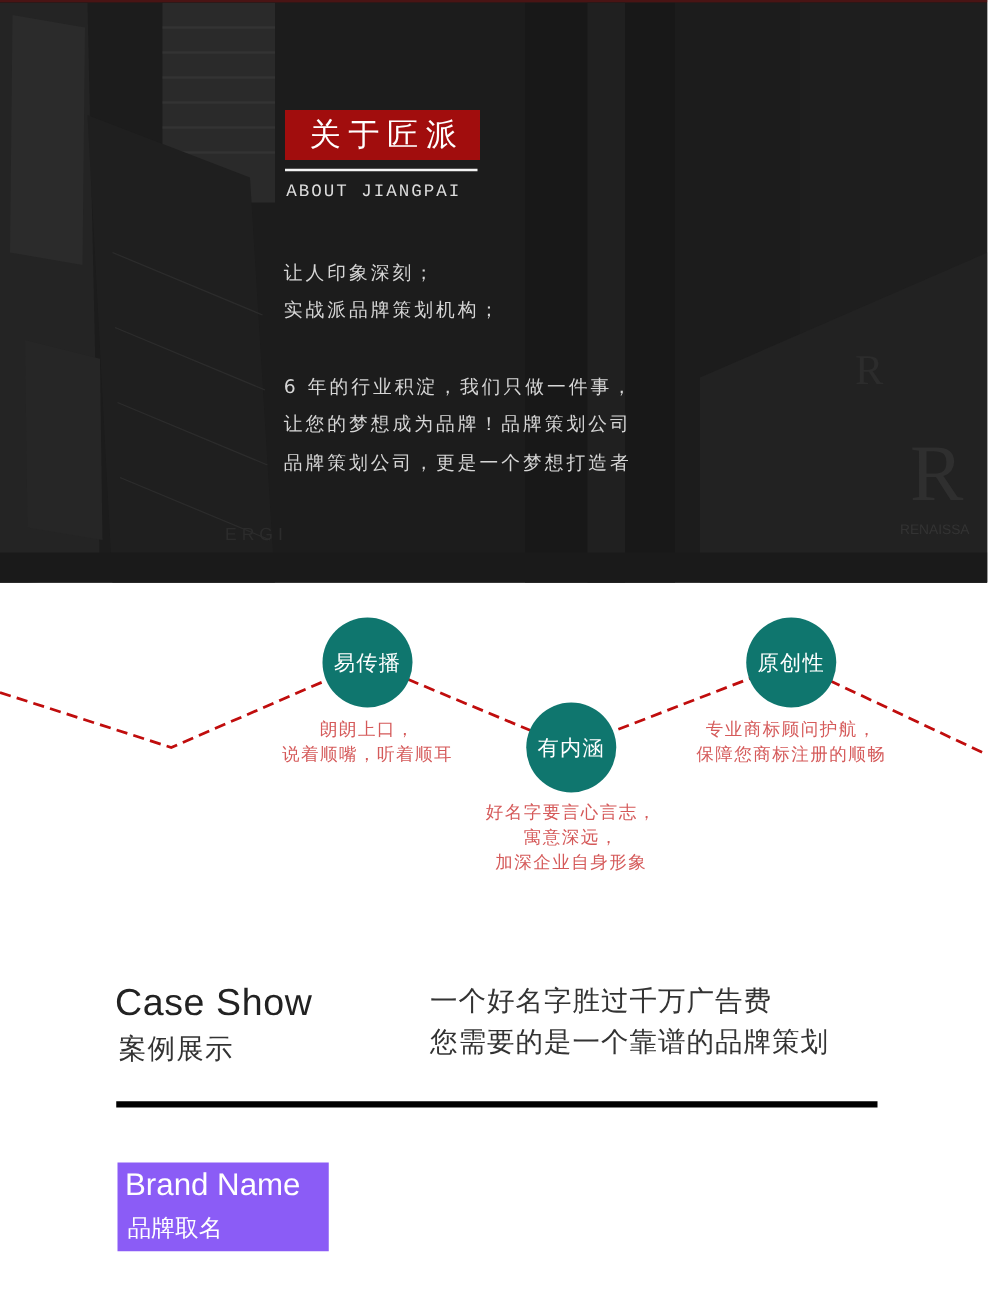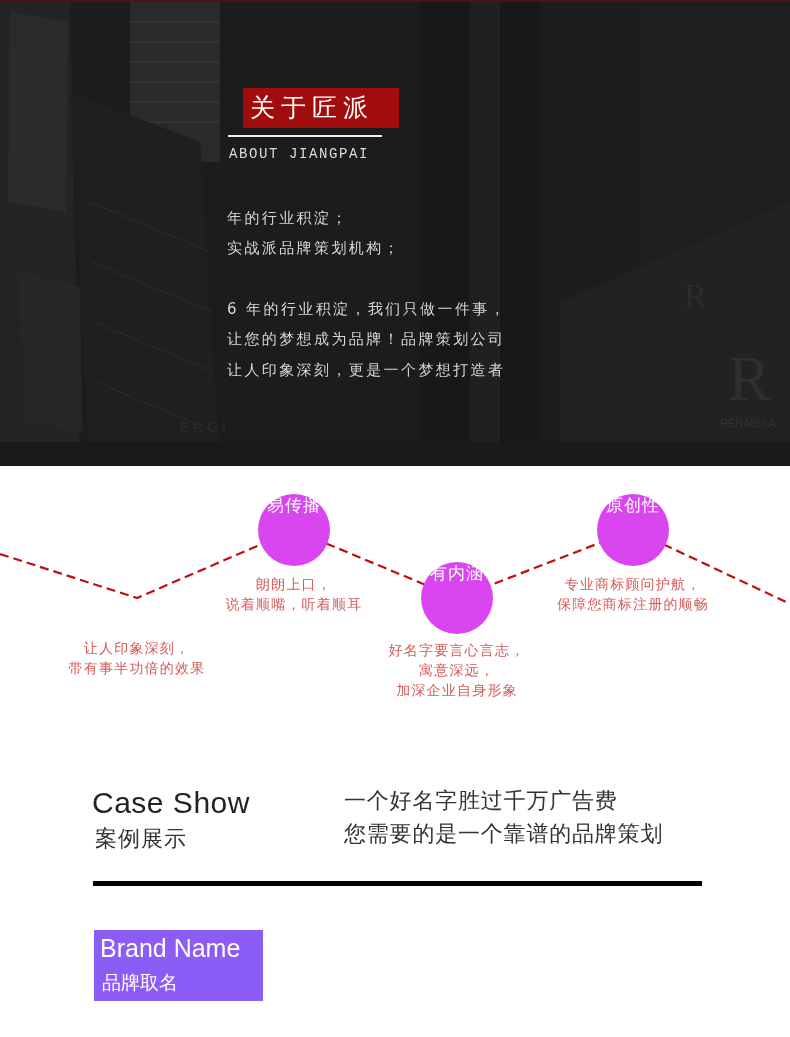--- a/index.html
+++ b/index.html
@@ -9,41 +9,41 @@
   
   .hero {
     position: absolute; left: 0; top: 0; width: 790px; height: 466px;
     background: #1b1b1b;
     overflow: hidden;
     border-top: 2px solid #4a1414;
   }
   .hero-bg { position: absolute; inset: 0; }
   .hero-content { position: absolute; left: 225px; top: 86px; }
   .title-box {
-    position: absolute; left: 18px; top: 0; width: 156px; height: 40px;
+    position: absolute; left: 3px; top: 0; width: 156px; height: 40px;
     background: #a10d0d;
     color: #ffffff;
     font-size: 25px; letter-spacing: 6px; font-weight: 300;
-    line-height: 40px; padding-left: 7px; white-space: nowrap;
+    line-height: 40px; padding-left: 7px; white-space: nowrap; text-align: center;
   }
   .title-rule { position: absolute; left: 3px; top: 47px; width: 154px; height: 2px; background: #f2f2f2; }
   .title-sub {
     position: absolute; left: 4px; top: 58px; color: #dcdcdc;
     font-size: 14px; letter-spacing: 1.6px; white-space: nowrap; font-family: Liberation Mono, monospace; font-weight: 300;
   }
   .hero-lines { position: absolute; left: 2px; top: 121px; color: #d6d6d6; font-size: 15px; letter-spacing: 2.4px; }
   .hero-lines .ln { position: absolute; left: 0; white-space: nowrap; }
 
   
   .features { position: absolute; left: 0; top: 466px; width: 790px; height: 300px; }
   .feat-svg { position: absolute; left: 0; top: 0; }
   .circle {
     position: absolute; width: 72px; height: 72px; border-radius: 50%;
-    background: #d946ef; color: #ffffff;
-    display: flex; justify-content: center;
+    background: #0f766e; color: #ffffff;
+    display: flex; align-items: center; justify-content: center;
     font-size: 17px; letter-spacing: 1px;
   }
   .desc {
     position: absolute; color: #d55a5a; font-size: 14px; text-align: center;
     line-height: 20px; letter-spacing: 1.2px; white-space: nowrap;
   }
   .desc .ln { display: block; }
 
   
   .case-en { position: absolute; left: 92px; top: 786px; font-size: 30px; color: #222; font-family: "Liberation Sans", sans-serif; font-weight: 300; letter-spacing: 0.5px; }
@@ -101,48 +101,44 @@
     <text x="684" y="305" font-family="Liberation Serif, serif" font-size="34" fill="#2c2c2c">R</text>
     <text x="180" y="430" font-family="Liberation Sans, sans-serif" font-size="14" fill="#2c2c2c" letter-spacing="4">ERGI</text>
   </svg>
 
   <div class="hero-content">
     <div class="title-box">关于匠派</div>
     <div class="title-rule"></div>
     <div class="title-sub">ABOUT JIANGPAI</div>
 
     <div class="hero-lines">
-      <div class="ln" style="top:0px">年的行业积淀；</div>
+      <div class="ln" style="top:0px">让人印象深刻；</div>
       <div class="ln" style="top:30px">实战派品牌策划机构；</div>
       <div class="ln" style="top:91px">6 年的行业积淀，我们只做一件事，</div>
       <div class="ln" style="top:121px">让您的梦想成为品牌！品牌策划公司</div>
-      <div class="ln" style="top:152px">让人印象深刻，更是一个梦想打造者</div>
+      <div class="ln" style="top:152px">品牌策划公司，更是一个梦想打造者</div>
     </div>
   </div>
 </section>
 
 <section class="features">
   <svg class="feat-svg" width="790" height="300" viewBox="0 0 790 300">
     <polyline points="0,88 137,132 294,64 457,132 633,64 786,136" fill="none" stroke="#c00d0d" stroke-width="2.2" stroke-dasharray="9,5"></polyline>
   </svg>
 
   <div class="circle" style="left:258px; top:28px;">
     <span>易传播</span>
   </div>
   <div class="circle" style="left:597px; top:28px;">
     <span>原创性</span>
   </div>
   <div class="circle" style="left:421px; top:96px;">
     <span>有内涵</span>
   </div>
 
-  <div class="desc" style="left:57px; top:172px; width:160px;">
-    <span class="ln">让人印象深刻，</span>
-    <span class="ln">带有事半功倍的效果</span>
-  </div>
   <div class="desc" style="left:214px; top:108px; width:160px;">
     <span class="ln">朗朗上口，</span>
     <span class="ln">说着顺嘴，听着顺耳</span>
   </div>
   <div class="desc" style="left:377px; top:174px; width:160px;">
     <span class="ln">好名字要言心言志，</span>
     <span class="ln">寓意深远，</span>
     <span class="ln">加深企业自身形象</span>
   </div>
   <div class="desc" style="left:543px; top:108px; width:180px;">

